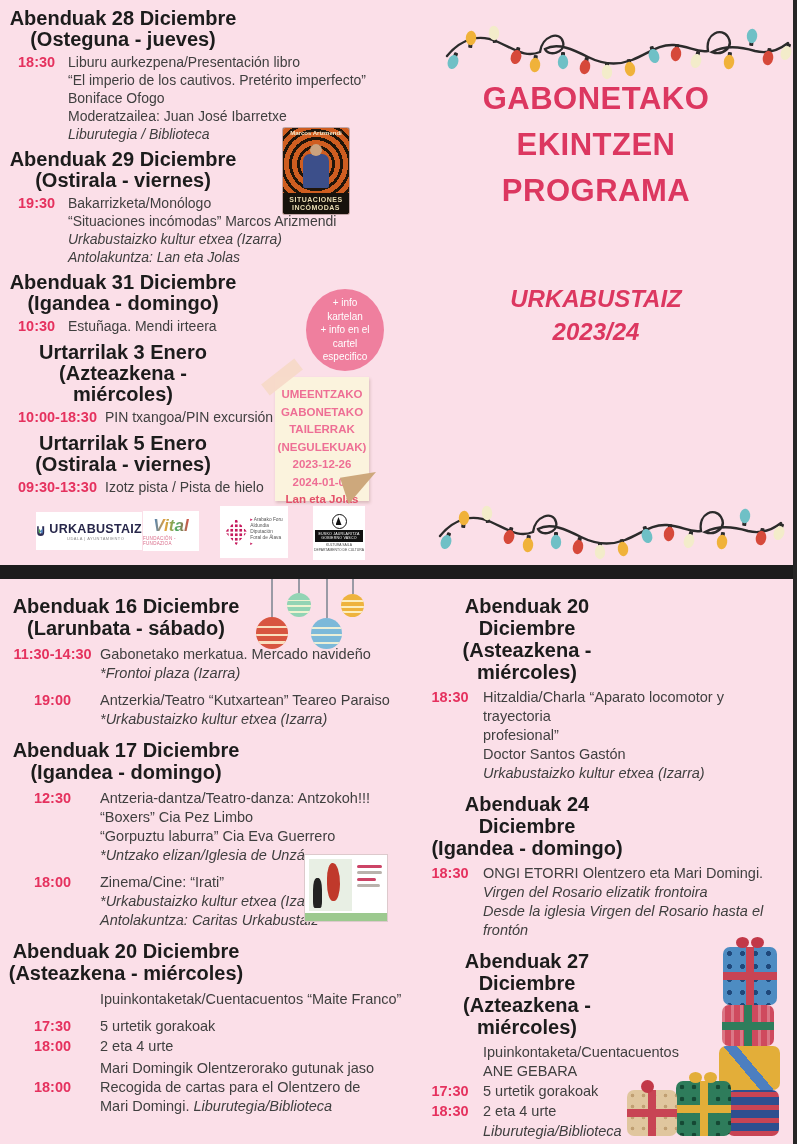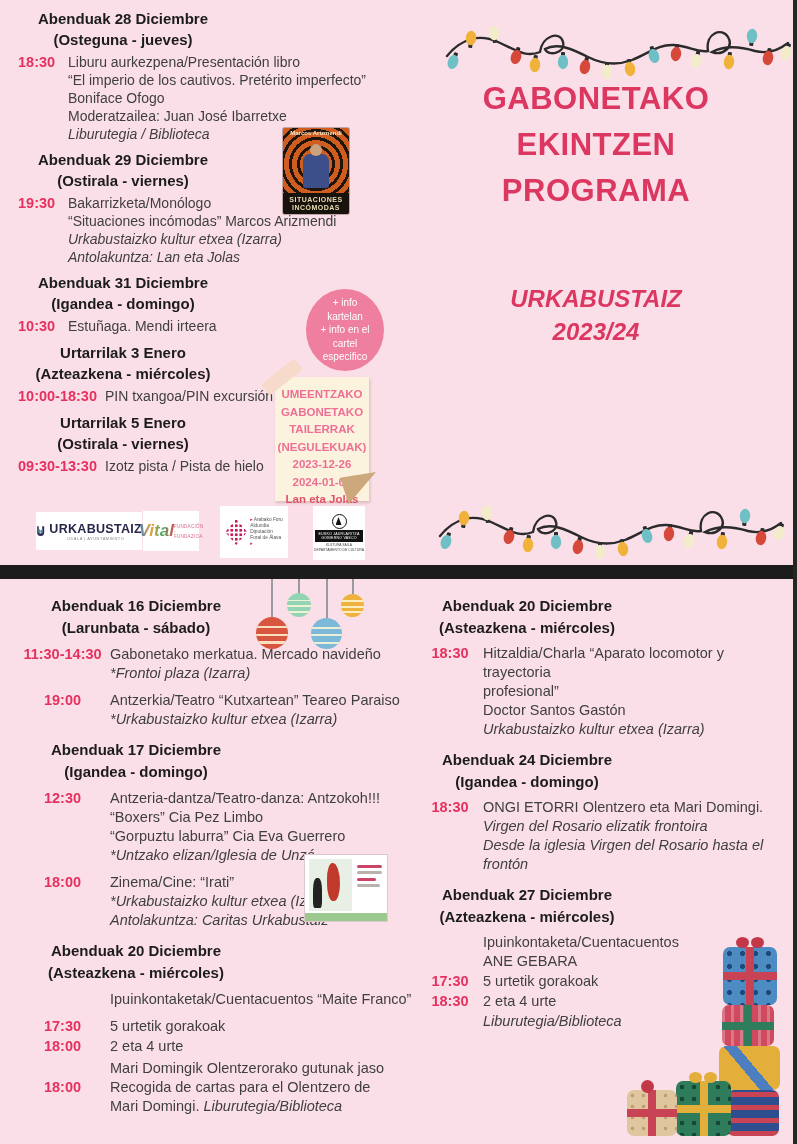--- a/index.html
+++ b/index.html
@@ -13,23 +13,23 @@
 
   
   .top-half{position:absolute; left:0; top:0; width:797px; height:565px;}
   .divider{position:absolute; left:0; top:565px; width:797px; height:14px; background:var(--band);}
   .bottom-half{position:absolute; left:0; top:579px; width:797px; height:565px;}
   .right-edge{position:absolute; top:0; right:0; width:4px; height:1144px; background:#262626; z-index:60;}
 
   
   .panel{position:absolute;}
   .panel-tl{left:8px; top:8px; width:394px;}
-  .panel-bl{left:18px; top:16px; width:400px;}
+  .panel-bl{left:8px; top:16px; width:400px;}
   .panel-br{left:415px; top:16px; width:372px;}
-  .sec-heading{font-weight:bold; color:var(--ink); font-size:15px; line-height:22px; text-align:center; margin:10px 0 5px;}
+  .sec-heading{font-weight:bold; color:var(--ink); font-size:20px; line-height:22px; text-align:center; margin:10px 0 5px;}
   .section:first-child .sec-heading{margin-top:0;}
   .panel-tl .sec-heading{width:230px; line-height:21px; margin:4px 0 2px;}
   .panel-bl .sec-heading{width:236px; margin:10px 0 6px;}
   .panel-br .sec-heading{width:224px;}
   .row{display:grid; column-gap:5px; margin:4px 0 9px; color:var(--body); font-size:14.5px;}
   .panel-tl .row{display:flex; gap:8px; padding-left:10px; margin:3px 0 6px;}
   .panel-tl .time{min-width:42px; white-space:nowrap;}
   .panel-bl .row{grid-template-columns:87px 1fr; column-gap:4px; padding-left:1px; margin:3px 0 8px;}
   .panel-br .row{grid-template-columns:54px 1fr; column-gap:6px; padding-left:8px;}
   .row.tight{margin:0 0 1px;}
@@ -75,21 +75,21 @@
   .note-footer{position:relative; text-align:center; font-weight:bold; font-size:11.5px; line-height:17px; color:var(--note-foot);}
   .note-fold{position:absolute; right:-7px; bottom:-3px; width:36px; height:32px; background:#cda87c;
     clip-path:polygon(0 18%, 100% 0, 24% 100%);}
 
   
   .logo-box{position:absolute; background:#fff; display:flex; align-items:center; justify-content:center; z-index:6;}
   .logo-urka{left:36px; top:512px; width:106px; height:38px; gap:4px;}
   .logo-urka .txt{text-align:center;}
   .logo-urka .name{font-weight:bold; font-size:12.5px; letter-spacing:.3px; color:#27274a;}
   .logo-urka .sub{font-size:4px; color:#8a8a8a; letter-spacing:.5px;}
-  .logo-vital{left:143px; top:511px; width:56px; height:40px; flex-direction:row;}
+  .logo-vital{left:143px; top:511px; width:56px; height:40px; flex-direction:column;}
   .logo-vital .name{font-weight:bold; font-style:italic; font-size:17px;
     background:linear-gradient(90deg,#3b7fc4,#e8a13a,#4aa864,#d8504a); -webkit-background-clip:text; background-clip:text; color:transparent;}
   .logo-vital .sub{font-size:4.5px; color:#d86a88; letter-spacing:.3px;}
   .logo-dfa{left:220px; top:506px; width:68px; height:52px; gap:3px;}
   .dfa-icon{width:22px; height:26px; background:radial-gradient(#c5195c 1.3px, transparent 1.8px); background-size:4.5px 4.5px;
     clip-path:polygon(50% 0,100% 50%,50% 100%,0 50%);}
   .logo-dfa .txt div{font-size:4.8px; line-height:6px; color:#555;}
   .logo-dfa .txt .arrow{color:#c5195c;}
   .logo-gv{left:313px; top:506px; width:52px; height:54px; flex-direction:column; gap:1px;}
   .gv-seal{width:15px; height:15px; border-radius:50%; border:1.5px solid #111; position:relative;}

